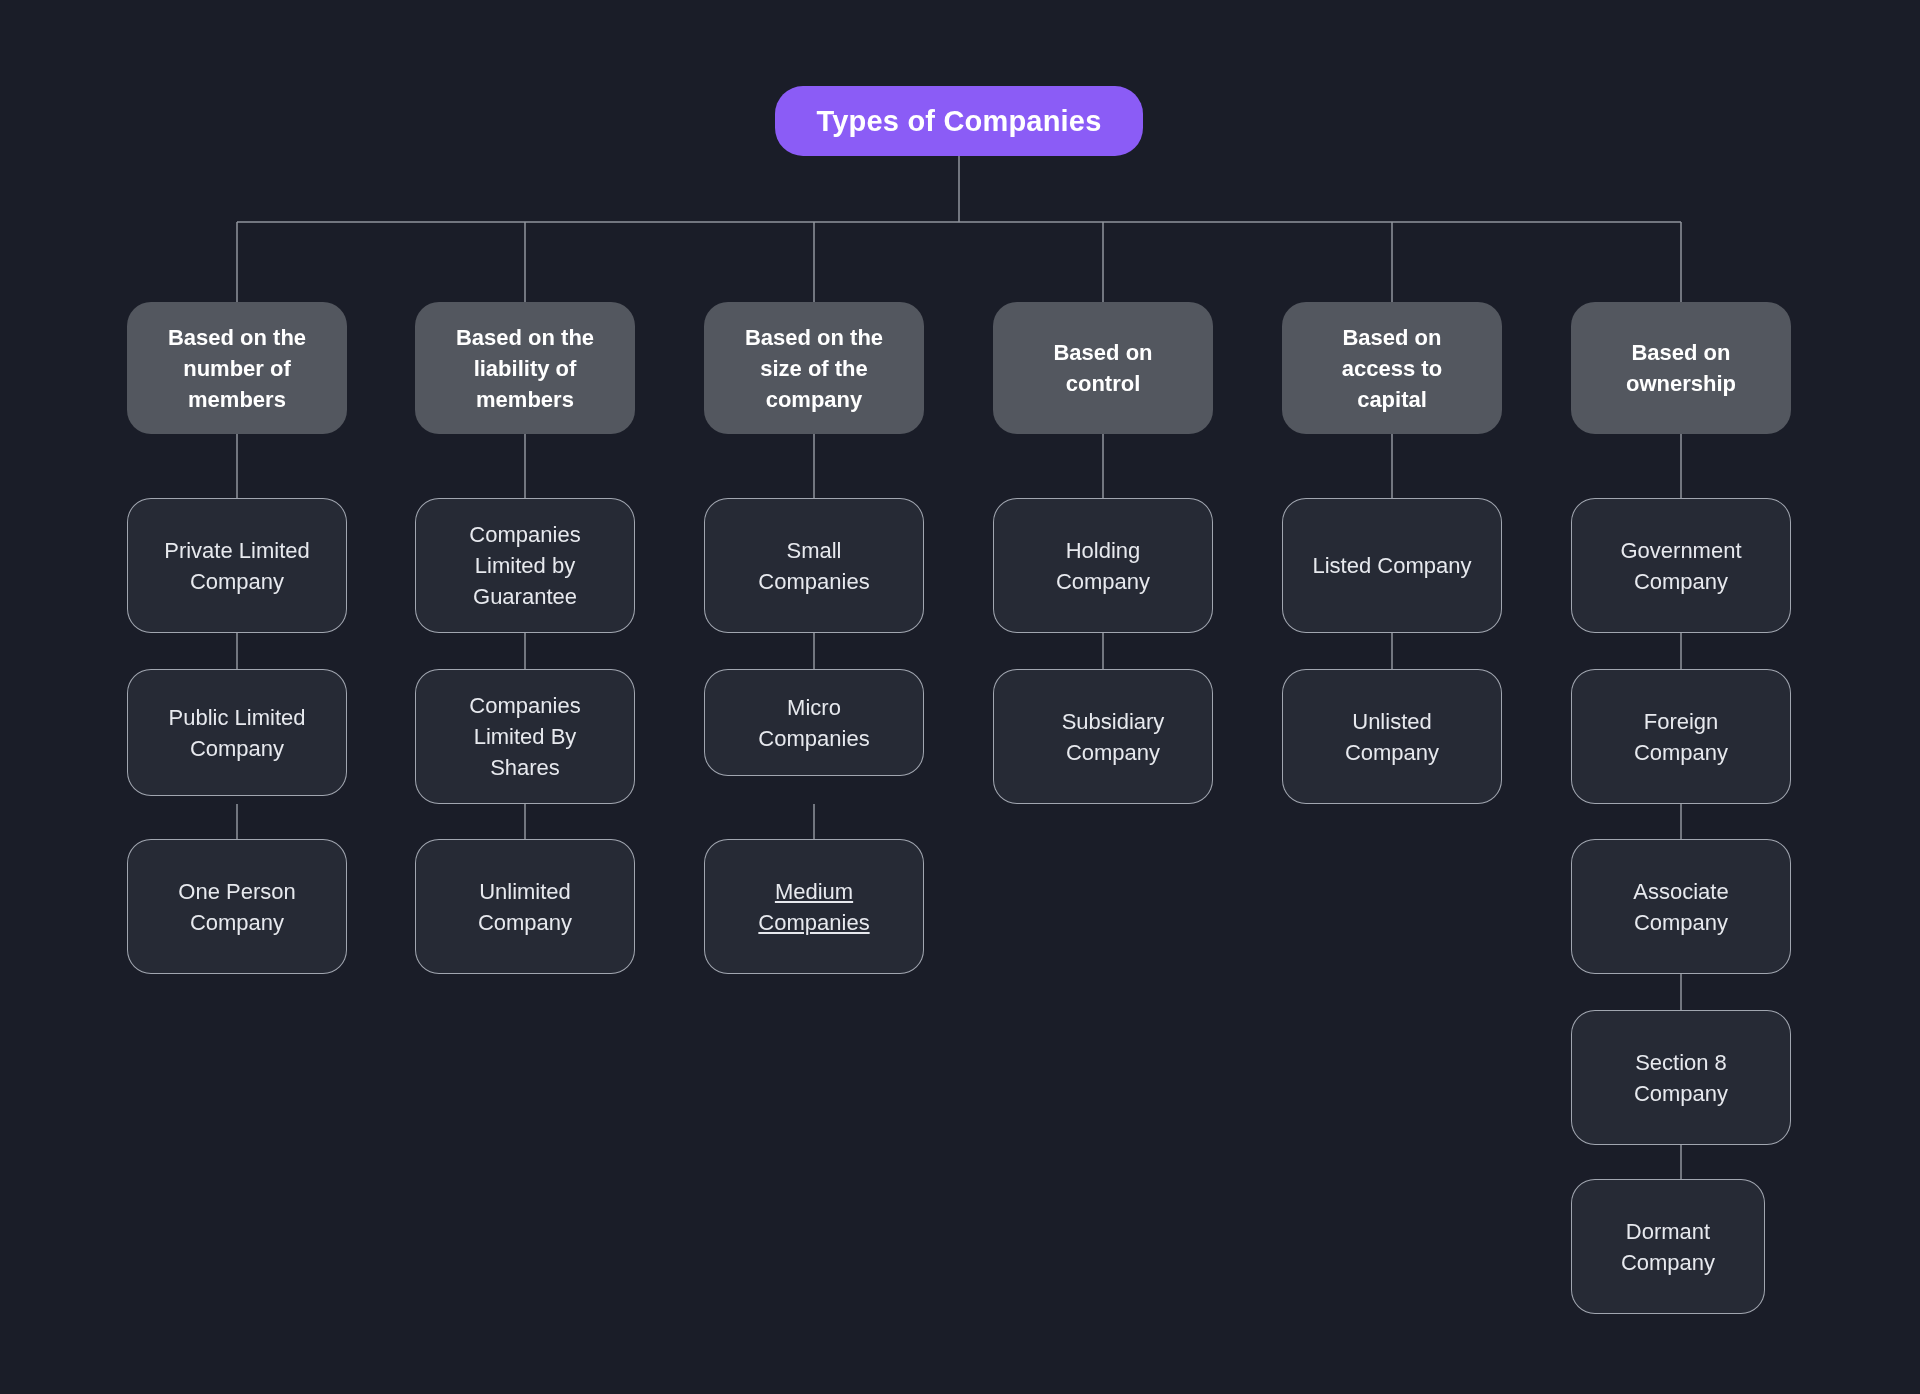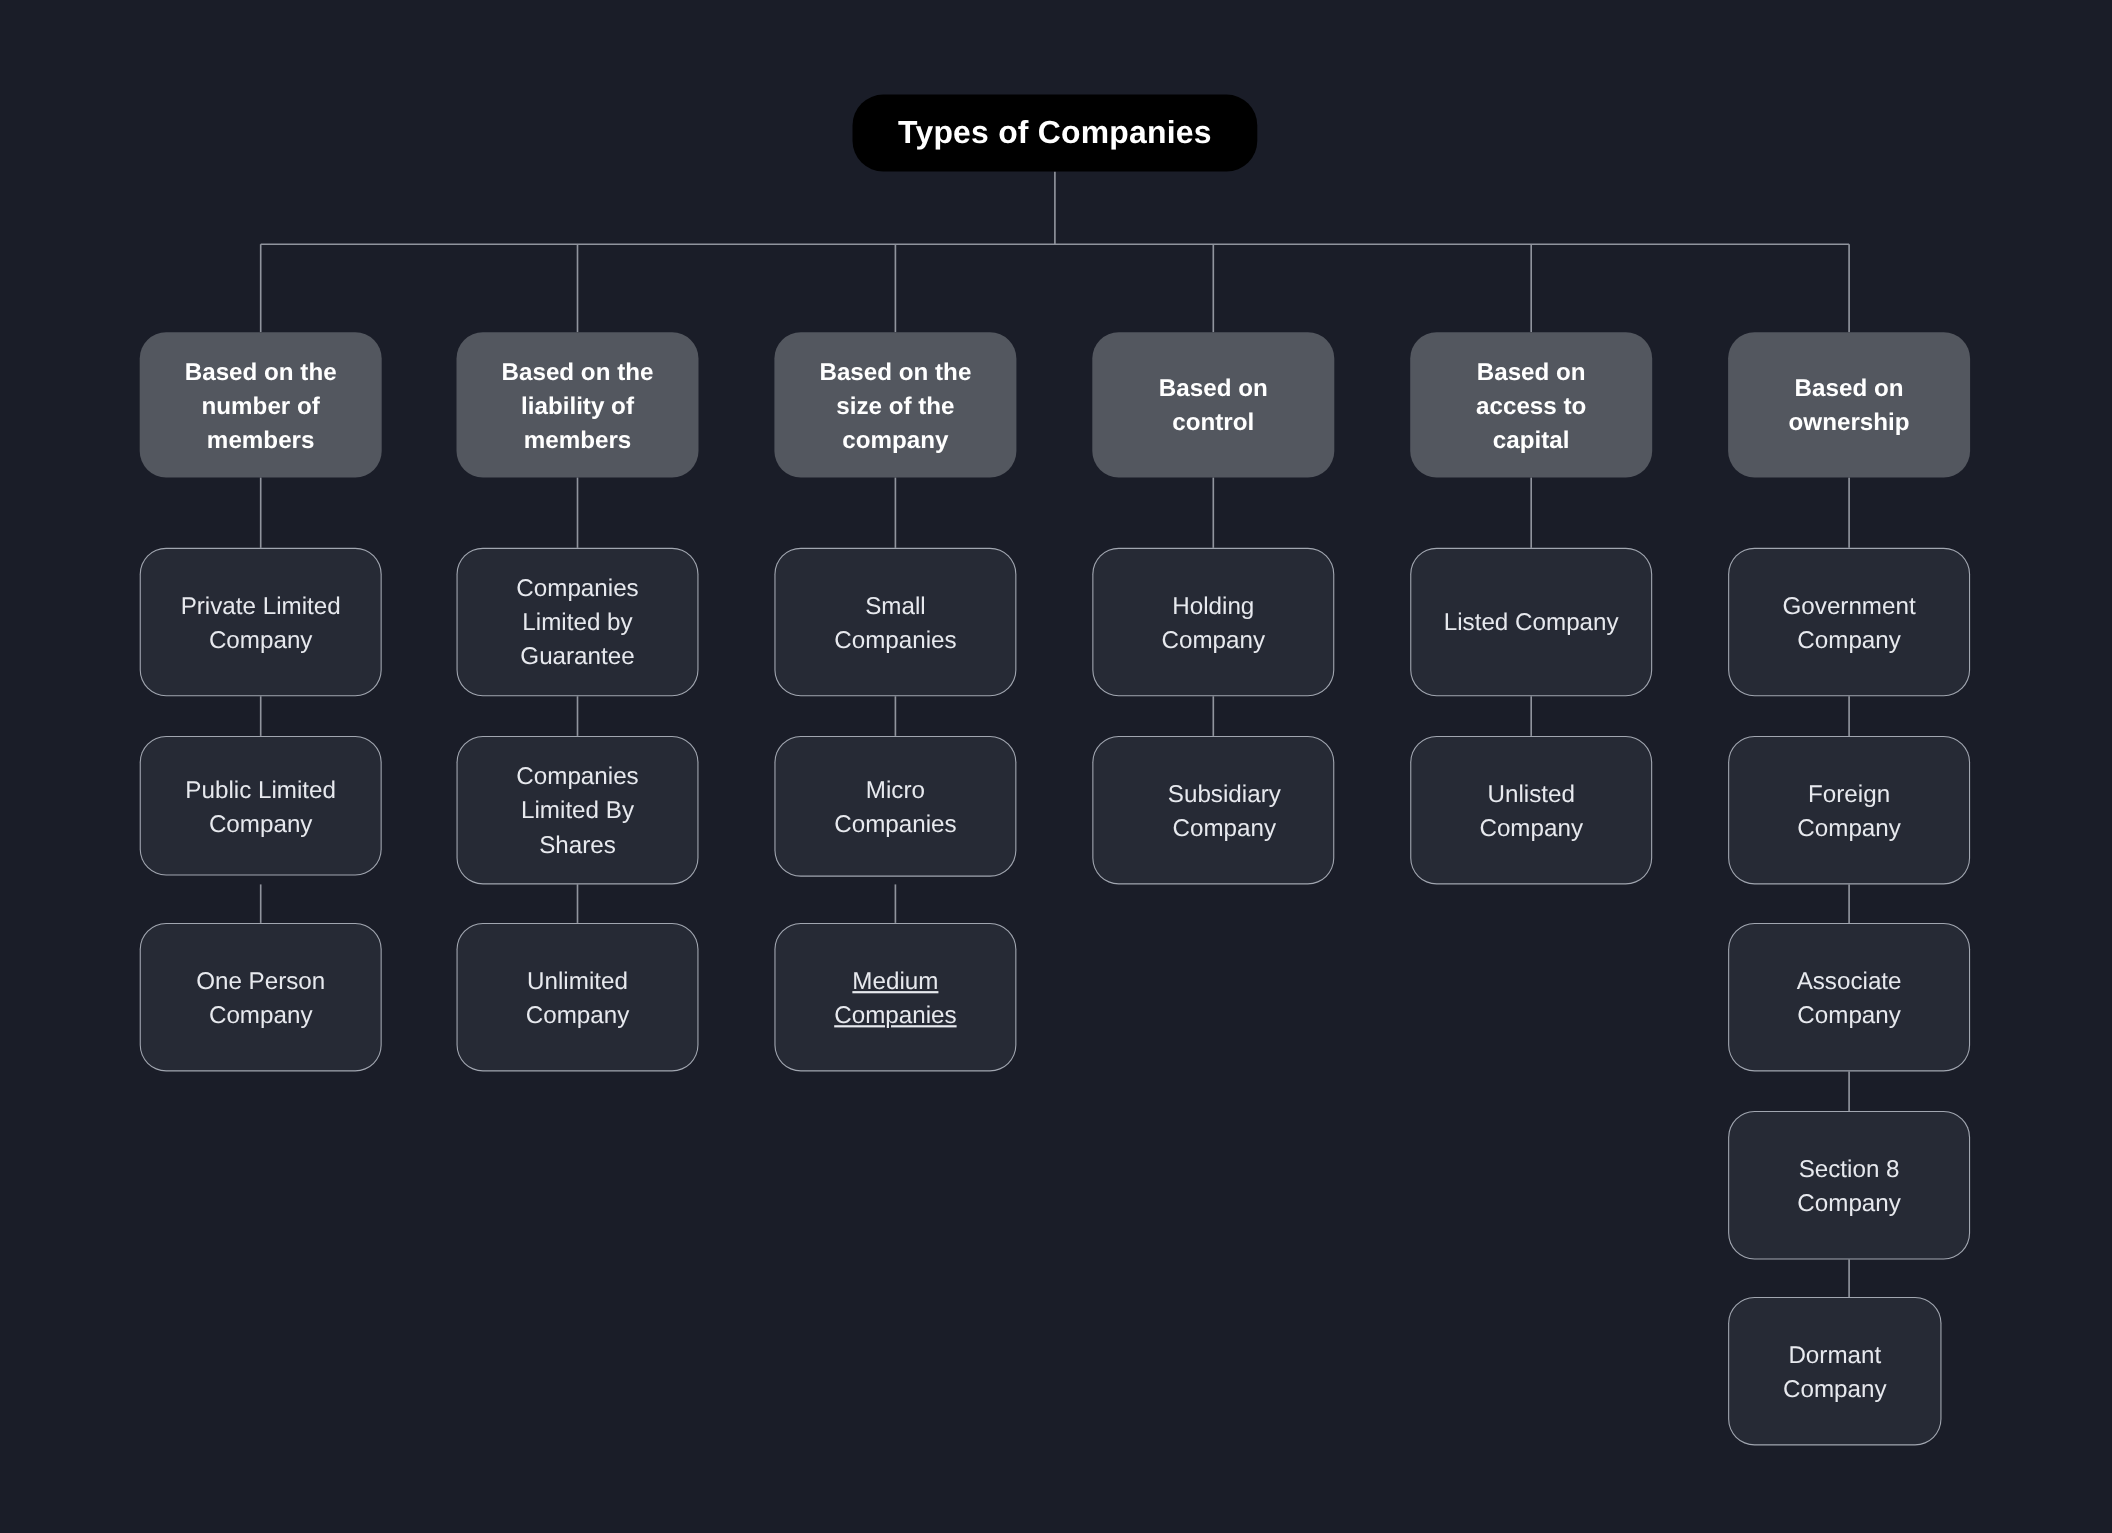--- a/index.html
+++ b/index.html
@@ -24,21 +24,21 @@
   .node {
     position: absolute;
     display: flex;
     align-items: center;
     justify-content: center;
     text-align: center;
     box-sizing: border-box;
     white-space: pre-line;
   }
   .root-node {
-    background: #000000;
+    background: #8b5cf6;
     color: #ffffff;
     font-size: 29px;
     font-weight: bold;
     border-radius: 28px;
     letter-spacing: 0.2px;
   }
   .category-node {
     background: #53575f;
     color: #ffffff;
     font-size: 22px;
@@ -108,21 +108,21 @@
       <div class="node leaf-node" style="left: 415px; top: 669px; width: 220px; height: 135px;">Companies
 Limited By
 Shares</div>
       <div class="node leaf-node" style="left: 415px; top: 839px; width: 220px; height: 135px;">Unlimited
 Company</div>
       <div class="node category-node" style="left: 704px; top: 302px; width: 220px; height: 132px;">Based on the
 size of the
 company</div>
       <div class="node leaf-node" style="left: 704px; top: 498px; width: 220px; height: 135px;">Small
 Companies</div>
-      <div class="node leaf-node" style="left: 704px; top: 669px; width: 220px; height: 128px;">Micro
+      <div class="node leaf-node" style="left: 704px; top: 669px; width: 220px; height: 107px;">Micro
 Companies</div>
       <div class="node leaf-node" style="left: 704px; top: 839px; width: 220px; height: 135px; text-decoration: underline;">Medium
 Companies</div>
       <div class="node category-node" style="left: 993px; top: 302px; width: 220px; height: 132px;">Based on
 control</div>
       <div class="node leaf-node" style="left: 993px; top: 498px; width: 220px; height: 135px;">Holding
 Company</div>
       <div class="node leaf-node" style="left: 993px; top: 669px; width: 220px; height: 135px; padding-left: 20px;">Subsidiary
 Company</div>
       <div class="node category-node" style="left: 1282px; top: 302px; width: 220px; height: 132px;">Based on

